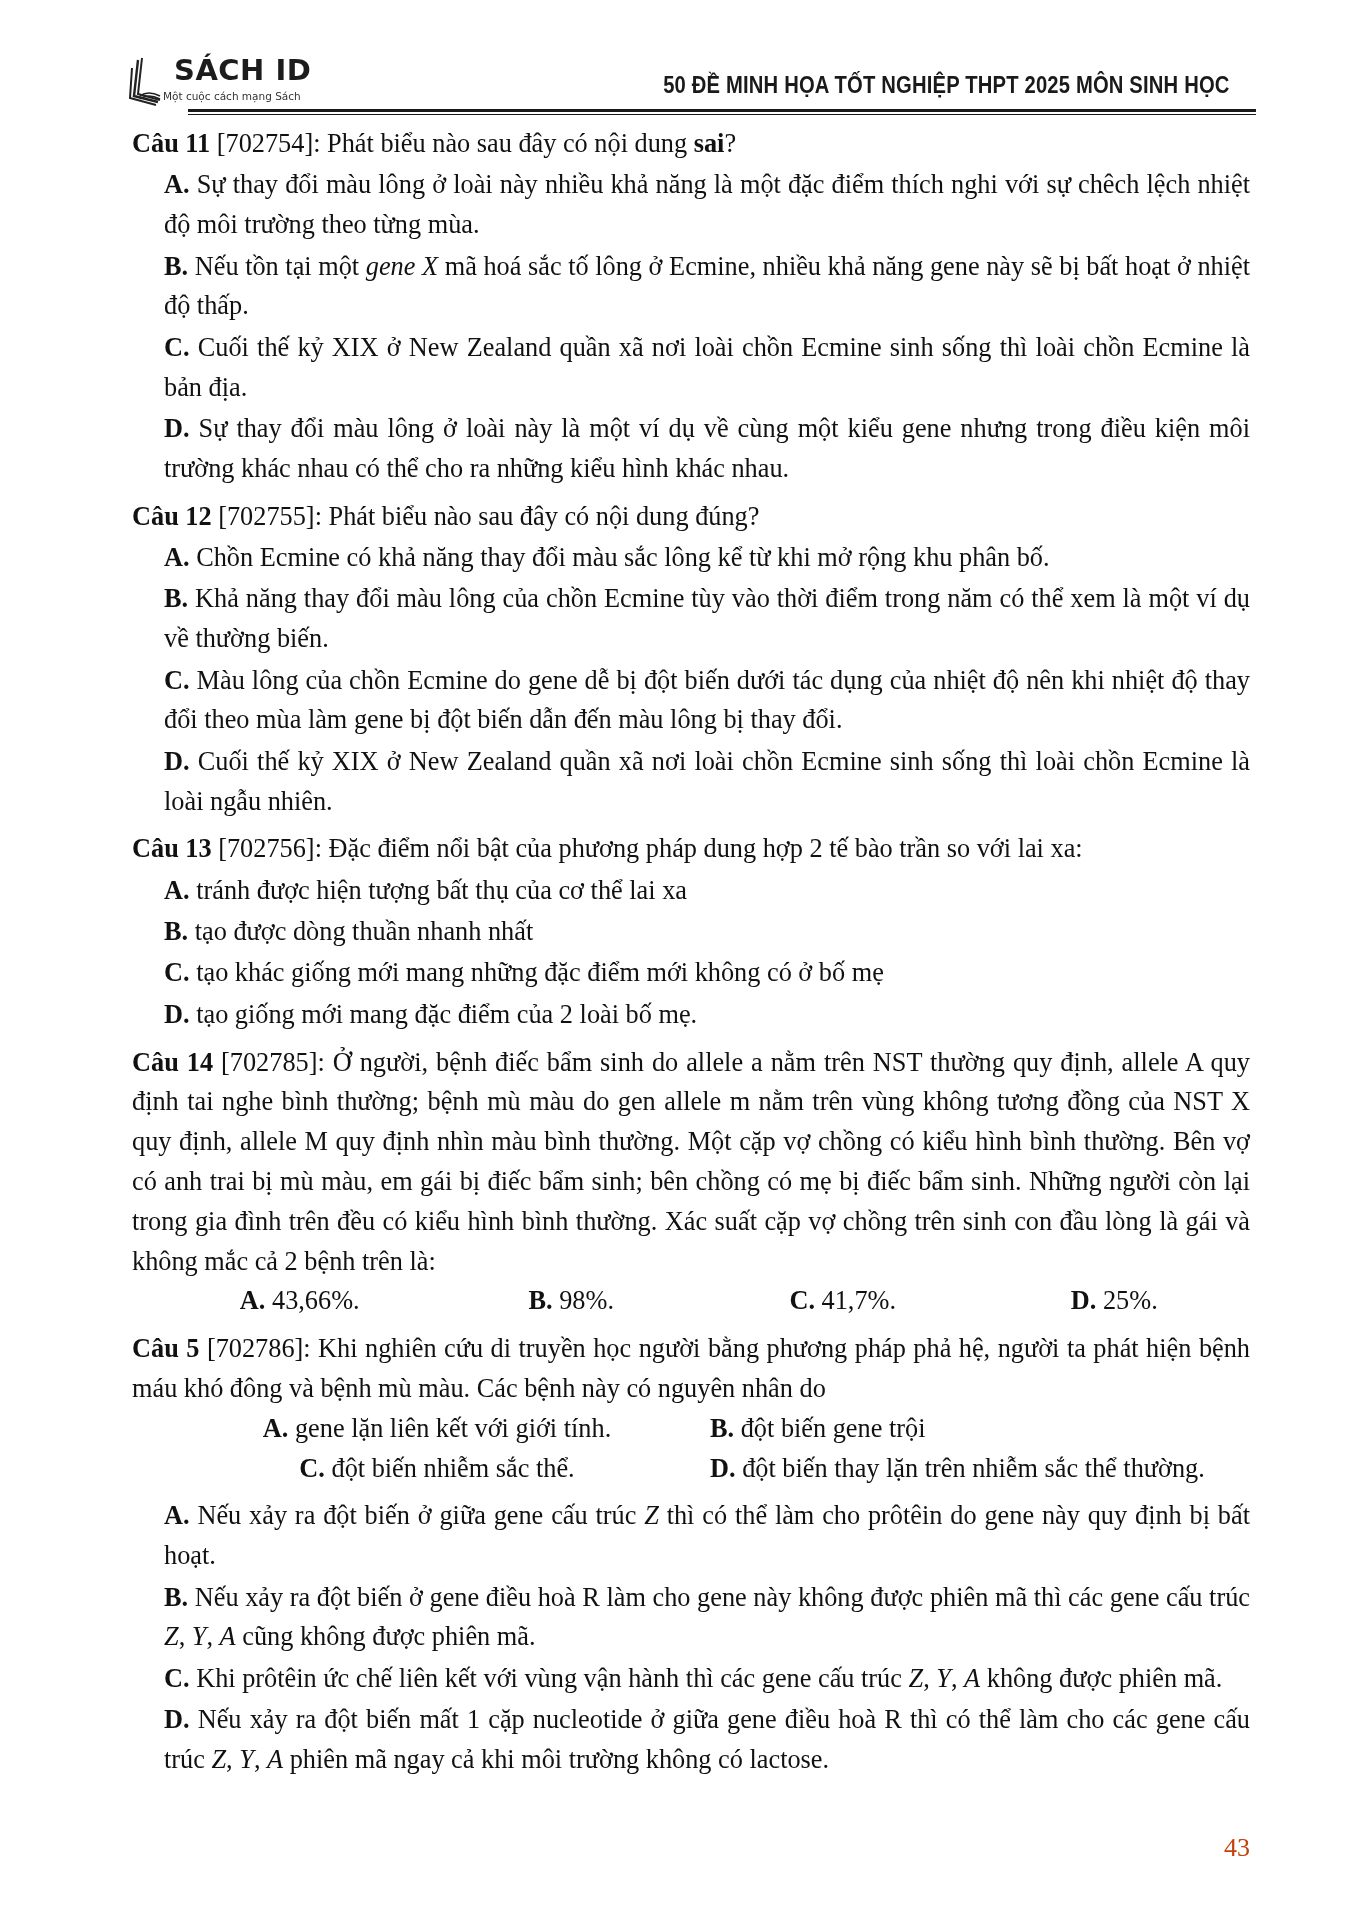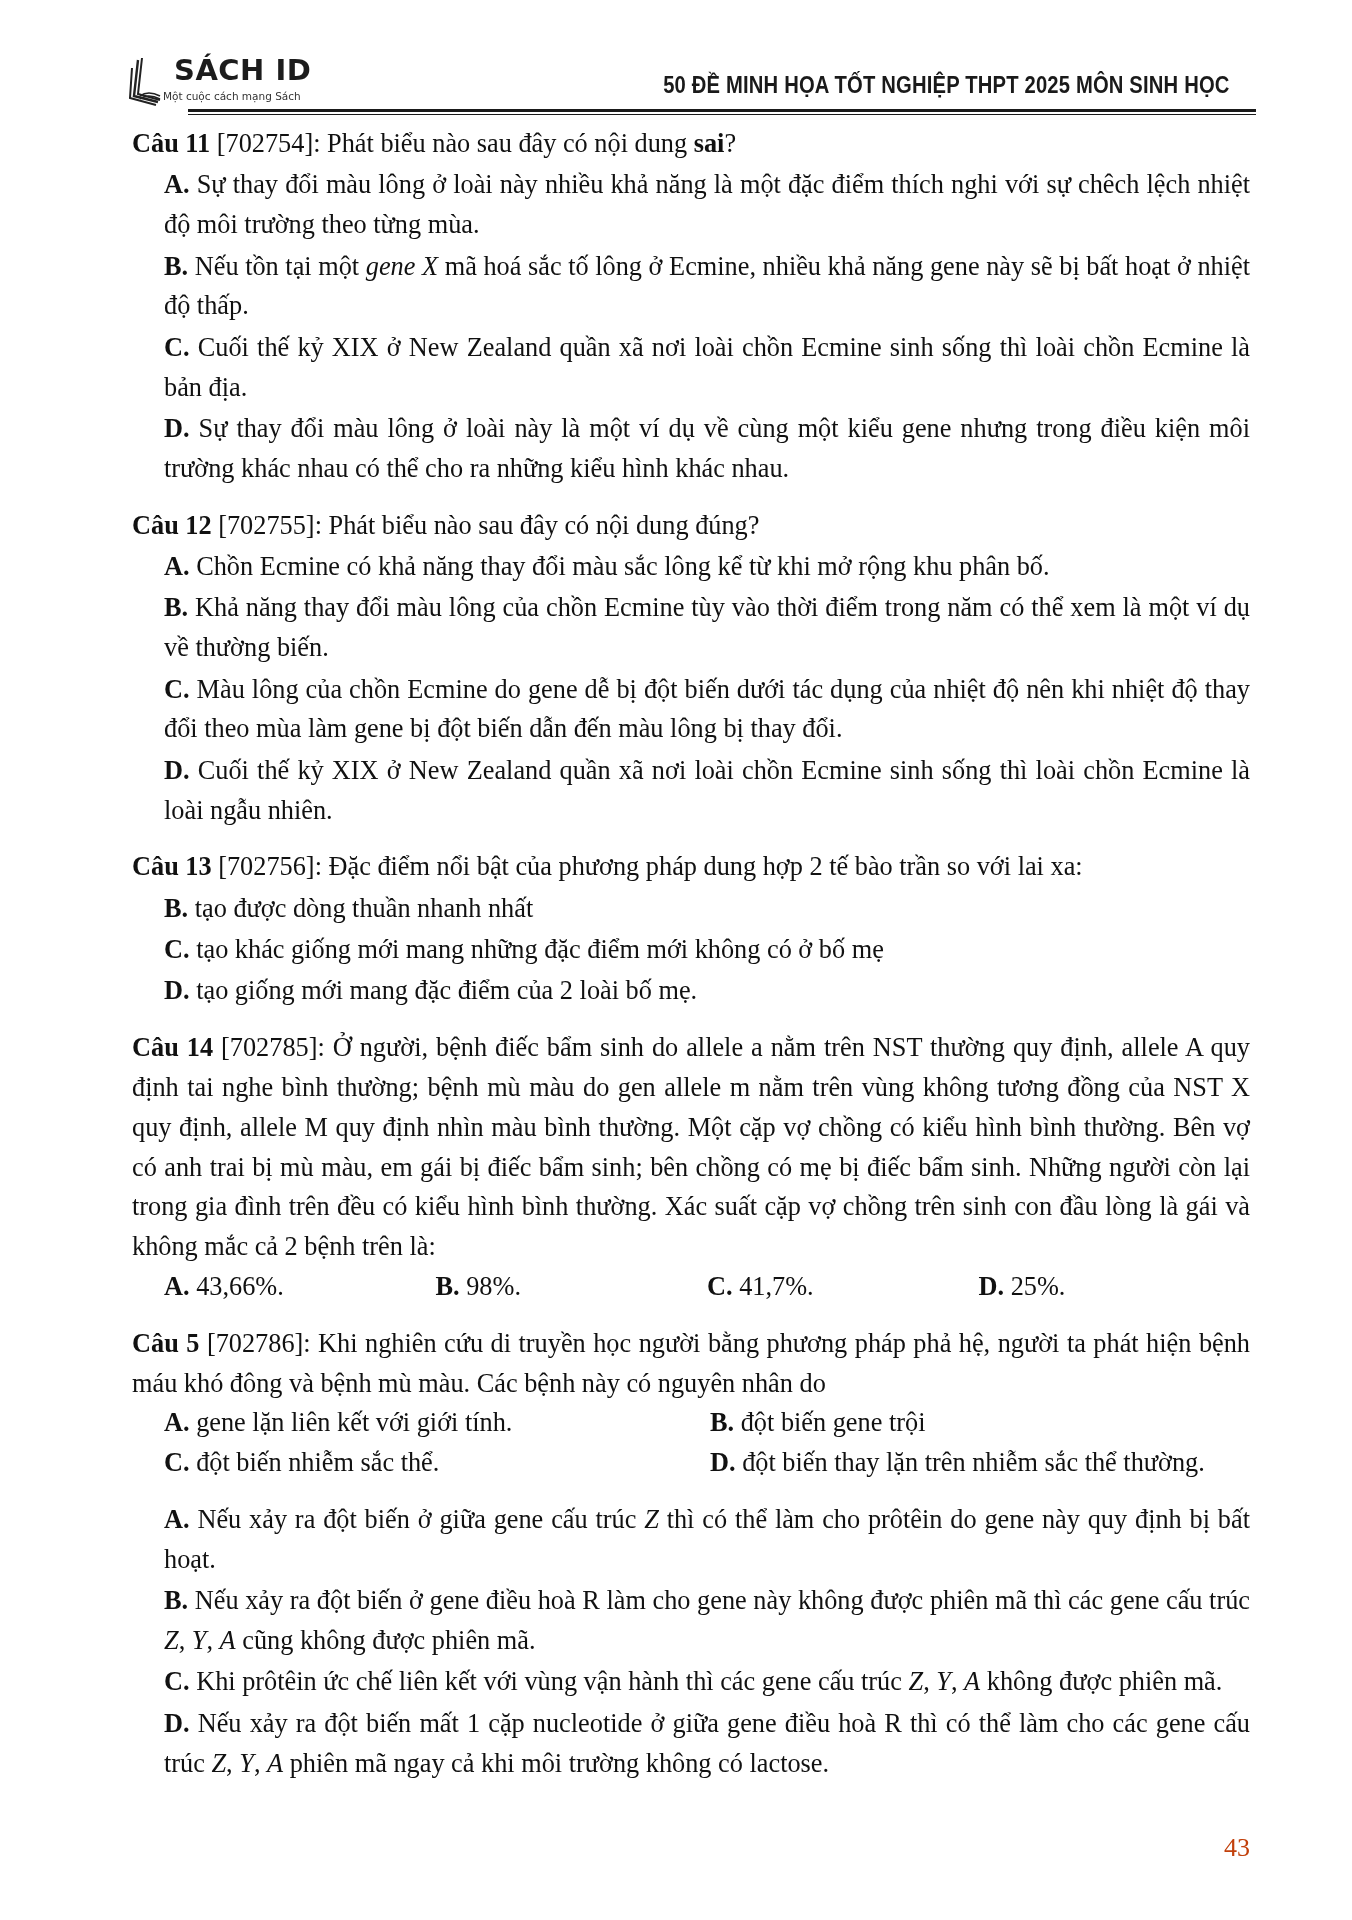--- a/index.html
+++ b/index.html
@@ -104,25 +104,26 @@
     .opt {
       margin: 0;
       padding-left: 2px;
       margin-left: 30px;
       text-align: justify;
       text-align-last: left;
     }
     .opt + .opt, .stem + .opt { margin-top: 1.6px; }
     .opt-label { font-weight: bold; }
     .stem { margin-top: 1px; }
-    .question + .question { margin-top: 17px; }
+    .question + .question { margin-top: 8px; }
 
     .opt-row {
       margin-left: 32px;
       display: flex;
+      text-align: center;
     }
     .opt-row.four .cell { width: 272px; }
     .opt-row.two .cell:first-child { width: 546px; }
     .cell { white-space: nowrap; }
 
     .bold { font-weight: bold; }
     .ital { font-style: italic; }
 
     .page-number {
       position: absolute;
@@ -166,20 +167,21 @@
   <div class="question">
     <p class="stem"><span class="q-label">Câu 12</span> <span>[702755]</span><span>: Phát biểu nào sau đây có nội dung đúng?</span></p>
     <p class="opt"><span class="opt-label">A.</span><span> Chồn Ecmine có khả năng thay đổi màu sắc lông kể từ khi mở rộng khu phân bố.</span></p>
     <p class="opt"><span class="opt-label">B.</span><span> Khả năng thay đổi màu lông của chồn Ecmine tùy vào thời điểm trong năm có thể xem là một ví dụ về thường biến.</span></p>
     <p class="opt"><span class="opt-label">C.</span><span> Màu lông của chồn Ecmine do gene dễ bị đột biến dưới tác dụng của nhiệt độ nên khi nhiệt độ thay đổi theo mùa làm gene bị đột biến dẫn đến màu lông bị thay đổi.</span></p>
     <p class="opt"><span class="opt-label">D.</span><span> Cuối thế kỷ XIX ở New Zealand quần xã nơi loài chồn Ecmine sinh sống thì loài chồn Ecmine là loài ngẫu nhiên.</span></p>
   </div>
 
   <div class="question">
     <p class="stem"><span class="q-label">Câu 13</span> <span>[702756]</span><span>: Đặc điểm nổi bật của phương pháp dung hợp 2 tế bào trần so với lai xa:</span></p>
+    <p class="opt"><span class="opt-label">A.</span><span> tránh được hiện tượng bất thụ của cơ thể lai xa</span></p>
     <p class="opt"><span class="opt-label">B.</span><span> tạo được dòng thuần nhanh nhất</span></p>
     <p class="opt"><span class="opt-label">C.</span><span> tạo khác giống mới mang những đặc điểm mới không có ở bố mẹ</span></p>
     <p class="opt"><span class="opt-label">D.</span><span> tạo giống mới mang đặc điểm của 2 loài bố mẹ.</span></p>
   </div>
 
   <div class="question">
     <p class="stem"><span class="q-label">Câu 14</span> <span>[702785]</span><span>: Ở người, bệnh điếc bẩm sinh do allele a nằm trên NST thường quy định, allele A quy định tai nghe bình thường; bệnh mù màu do gen allele m nằm trên vùng không tương đồng của NST X quy định, allele M quy định nhìn màu bình thường. Một cặp vợ chồng có kiểu hình bình thường. Bên vợ có anh trai bị mù màu, em gái bị điếc bẩm sinh; bên chồng có mẹ bị điếc bẩm sinh. Những người còn lại trong gia đình trên đều có kiểu hình bình thường. Xác suất cặp vợ chồng trên sinh con đầu lòng là gái và không mắc cả 2 bệnh trên là:</span></p>
     <div class="opt-row four">
       <span class="cell"><span class="opt-label">A.</span><span> 43,66%.</span></span>
       <span class="cell"><span class="opt-label">B.</span><span> 98%.</span></span>

